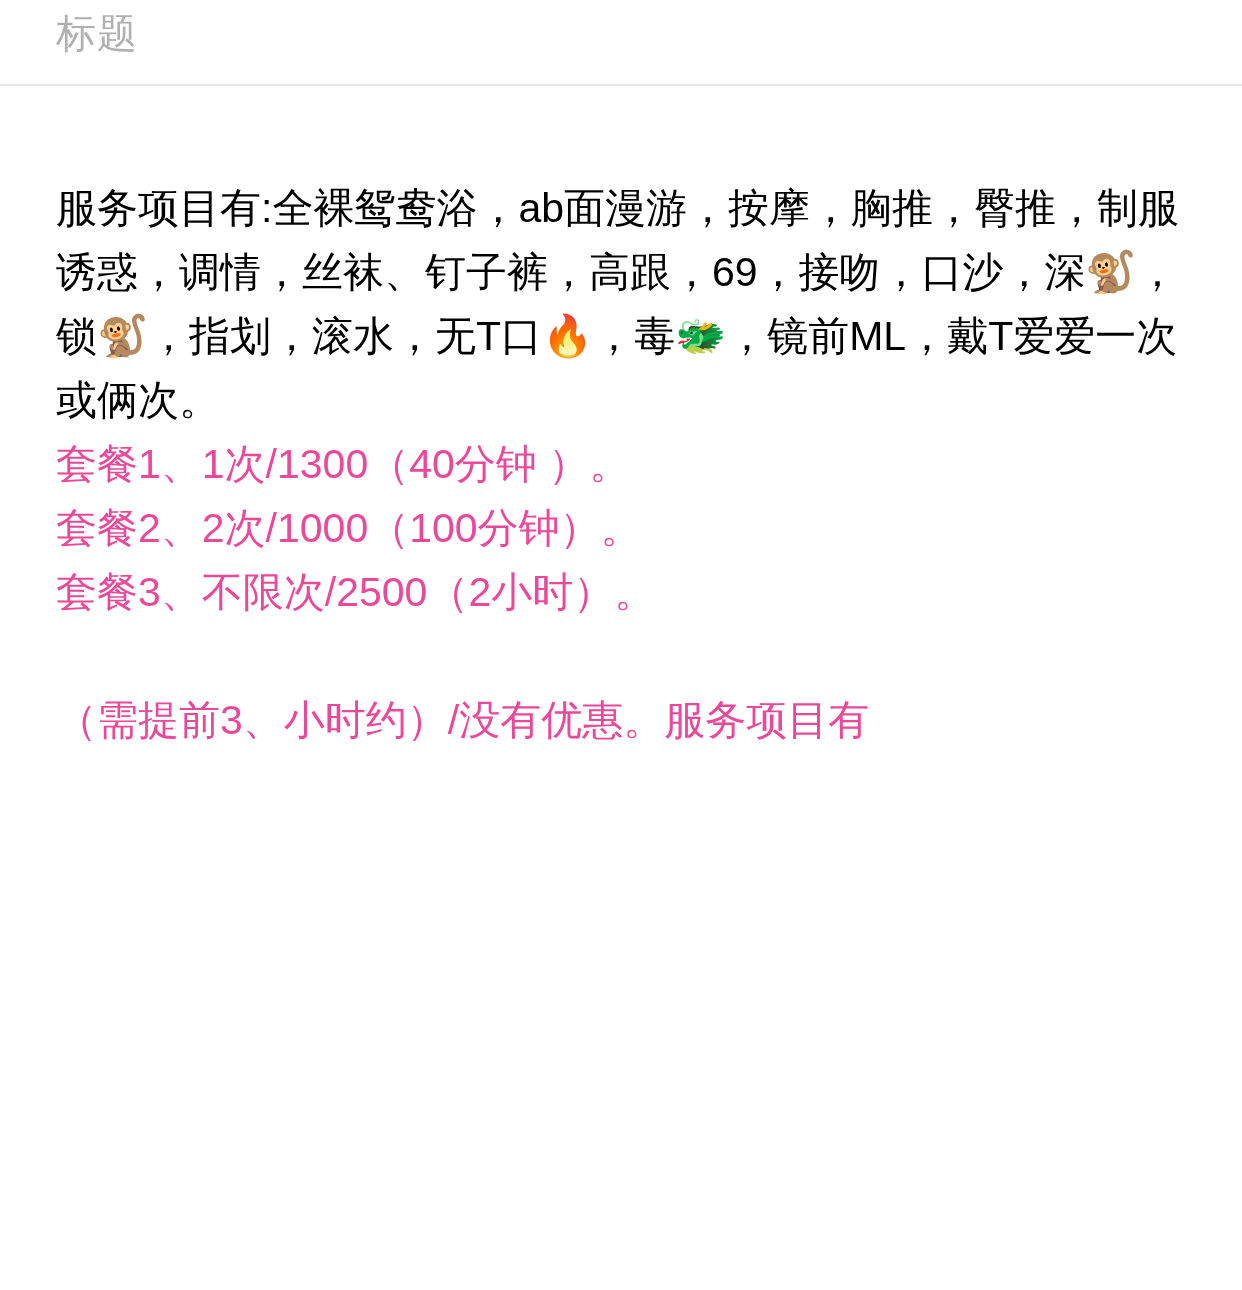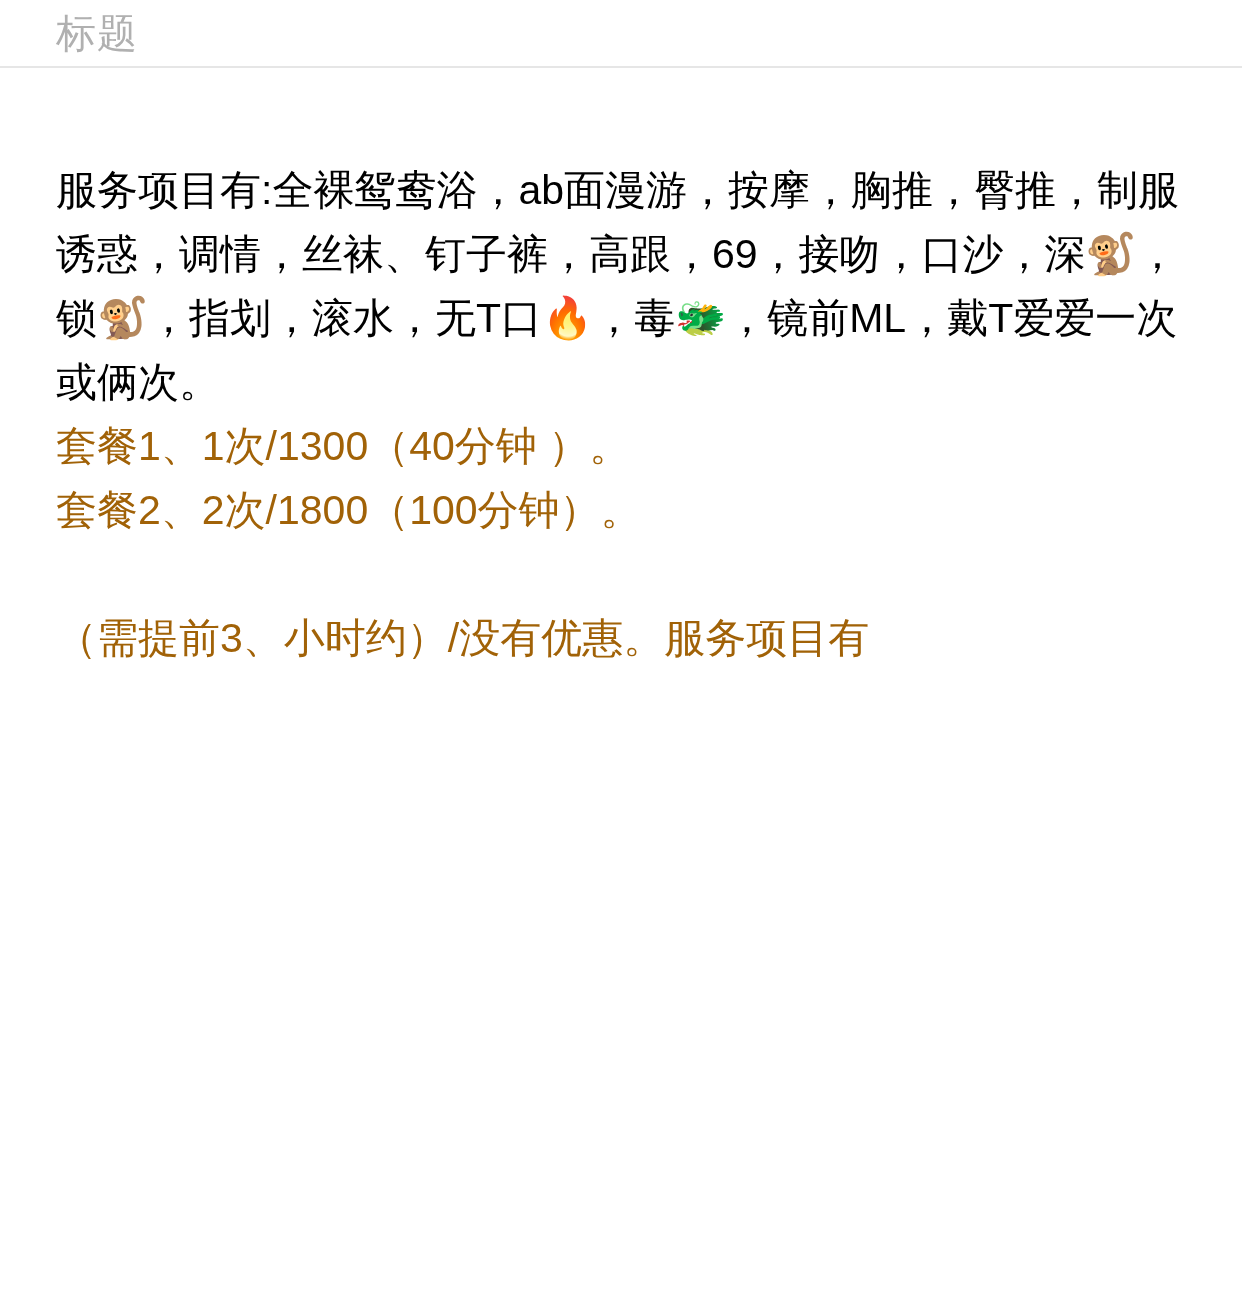--- a/index.html
+++ b/index.html
@@ -14,21 +14,21 @@
     color: #000000;
   }
   .page {
     width: 1242px;
     min-height: 1290px;
     box-sizing: border-box;
     padding: 0;
     background: #ffffff;
   }
   .title-bar {
-    padding: 8px 0 8px 56px;
+    padding: 8px 0 26px 56px;
     border-bottom: 2px solid #e6e6e6;
   }
   .title-text {
     font-size: 40px;
     line-height: 50px;
     color: #b0b0b0;
     letter-spacing: 1px;
   }
   .body-area {
     padding: 26px 56px 40px 56px;
@@ -40,21 +40,21 @@
     letter-spacing: 0px;
     word-break: break-word;
     white-space: pre-wrap;
   }
   .spacer {
     height: 64px;
   }
   .line {
     font-size: 41px;
     line-height: 64px;
-    color: #a16207;
+    color: #ec4899;
     white-space: pre-wrap;
     word-break: break-word;
   }
 </style>
 </head>
 <body>
 
 <div class="page">
 
   <div class="title-bar">
@@ -62,21 +62,22 @@
   </div>
 
   <div class="body-area">
 
 
     <div class="spacer"></div>
 
     <div class="para">服务项目有:全裸鸳鸯浴，ab面漫游，按摩，胸推，臀推，制服诱惑，调情，丝袜、钉子裤，高跟，69，接吻，口沙，深🐒，锁🐒，指划，滚水，无T口🔥，毒🐲，镜前ML，戴T爱爱一次或俩次。</div>
 
     <div class="line">套餐1、1次/1300（40分钟 ）。</div>
-    <div class="line">套餐2、2次/1800（100分钟）。</div>
+    <div class="line">套餐2、2次/1000（100分钟）。</div>
+    <div class="line">套餐3、不限次/2500（2小时）。</div>
 
     <div class="spacer"></div>
 
 
     <div class="line">（需提前3、小时约）/没有优惠。服务项目有</div>
 
   </div>
 </div>
 
 </body></html>

